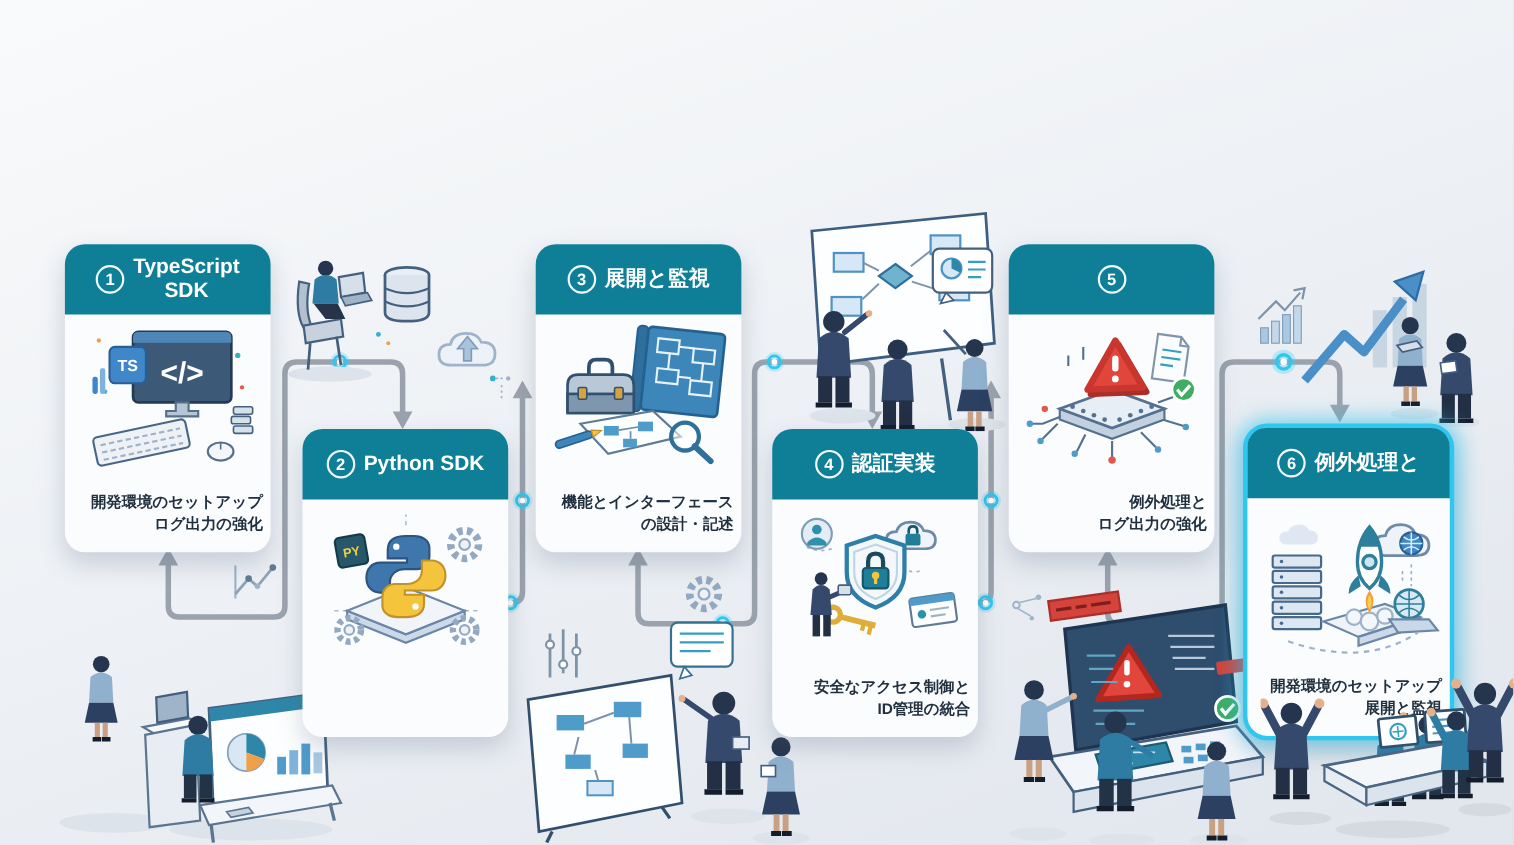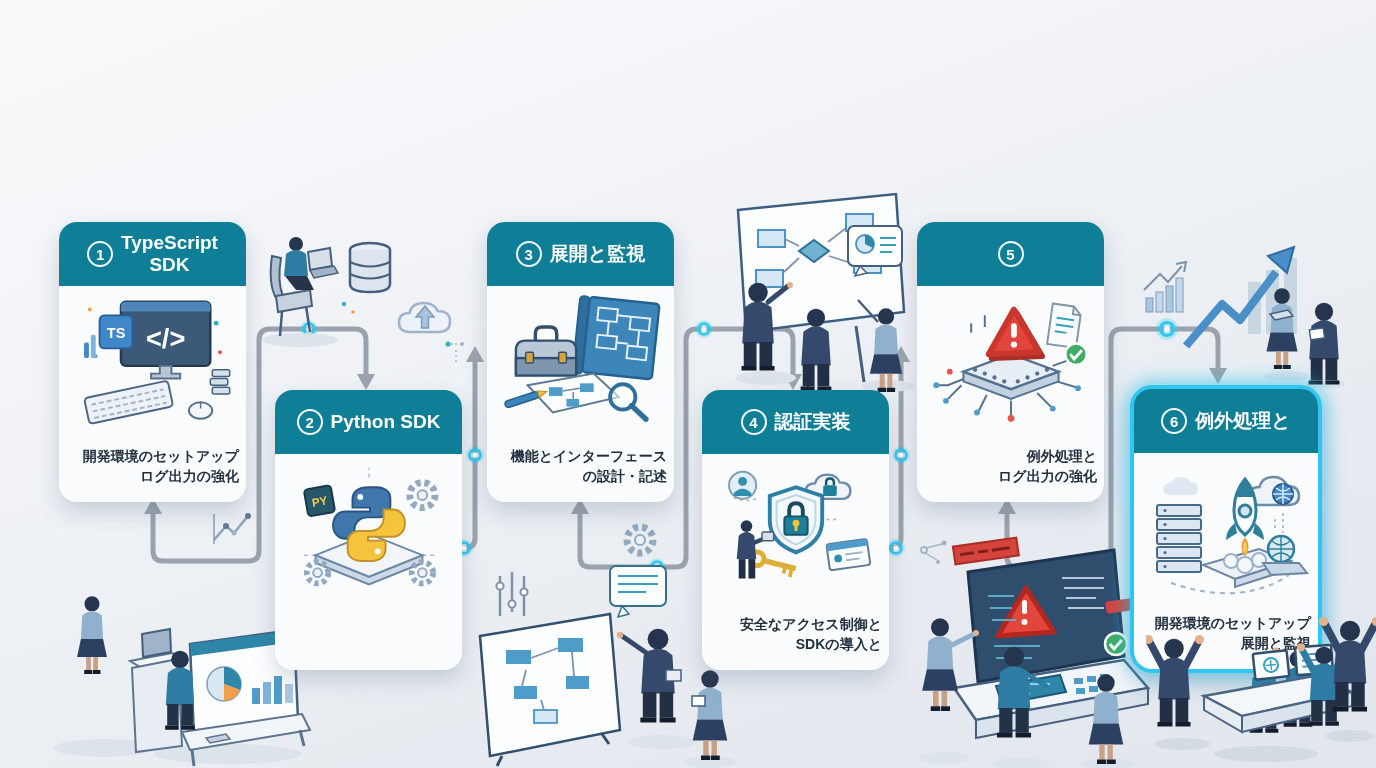--- a/index.html
+++ b/index.html
@@ -527,21 +527,21 @@
           <circle cx="34" cy="66" r="6" fill="#26354e"></circle>
           <path d="M26 76 Q34 68 42 76 L44 100 L24 100 Z" fill="#34496b"></path>
           <rect x="26" y="100" width="7" height="20" fill="#222f45"></rect>
             <rect x="36" y="100" width="7" height="20" fill="#222f45"></rect>
           <path d="M40 84 l14 -6" stroke="#34496b" stroke-width="4.5" stroke-linecap="round"></path>
           <rect x="50" y="72" width="12" height="9" rx="1.5" fill="#d7dfe8" stroke="#44607e" stroke-width="1.5"></rect>
         </g>
       </svg>
     </div>
     <div class="desc">
-      <span>安全なアクセス制御と</span><br><span>SDKの導入と</span>
+      <span>安全なアクセス制御と</span><br><span>ID管理の統合</span>
     </div>
   </div>
 
   <div class="card" style="left:917px;top:222px">
     <div class="card-header">
       <span class="num">5</span>
     </div>
     <div class="card-illo">
       <svg width="166" height="134" viewBox="0 0 170 138">
         <g stroke="#54718f" stroke-width="2" fill="none">

